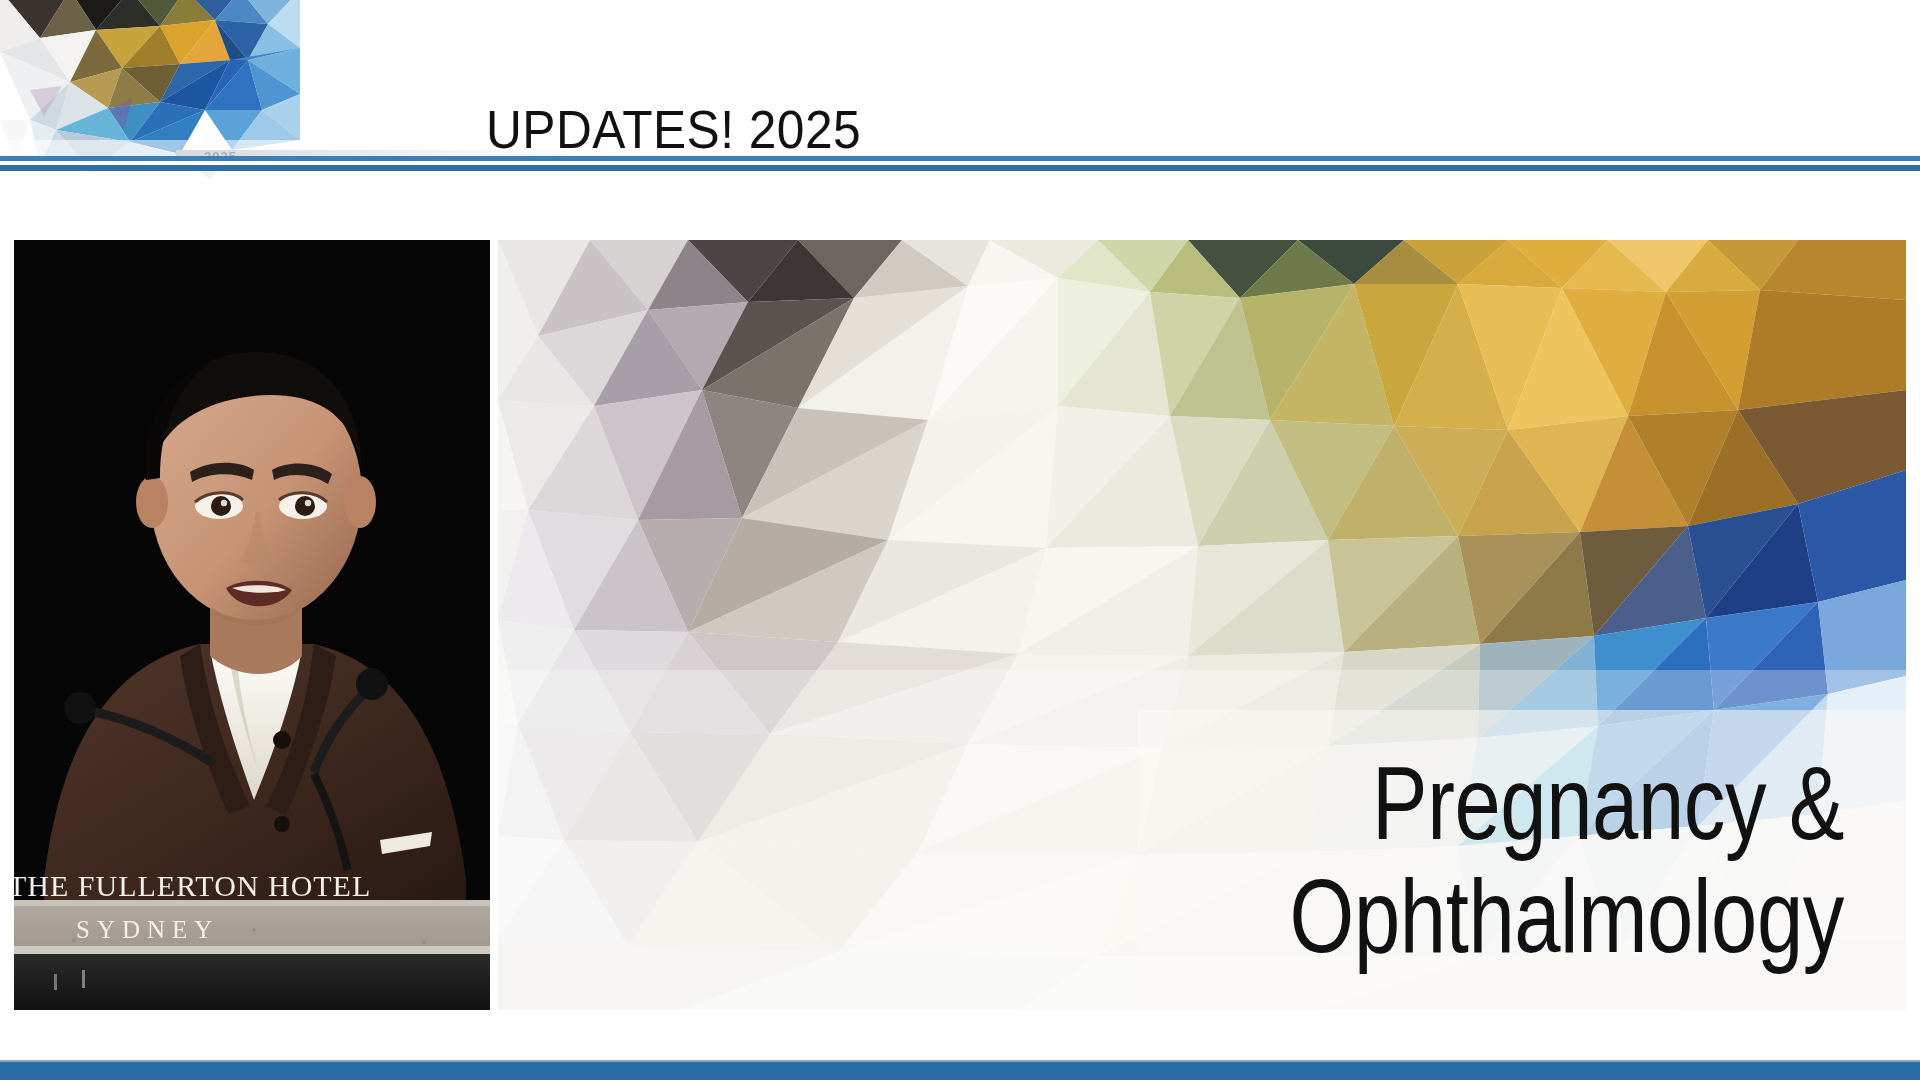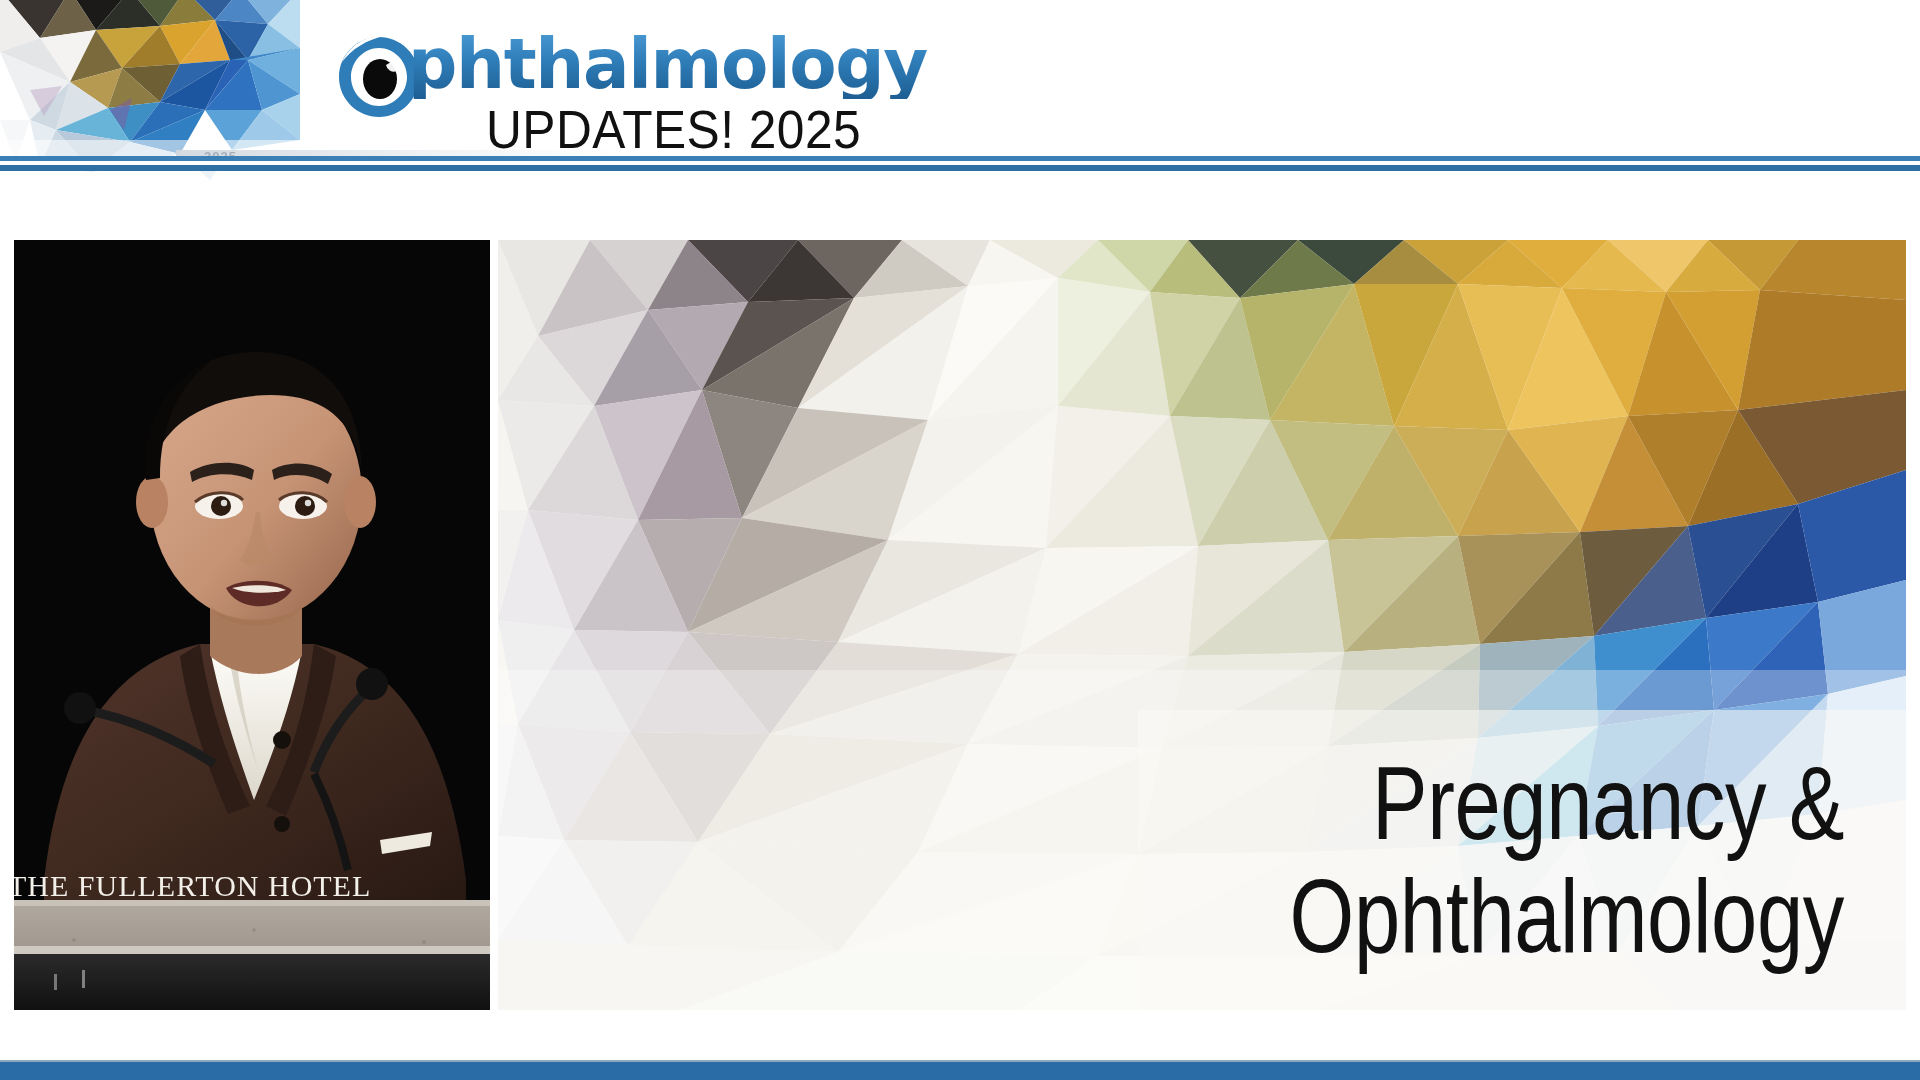--- a/index.html
+++ b/index.html
@@ -165,32 +165,20 @@
           <polygon points="92,182 130,152 180,164" fill="#cbdbea"></polygon>
           <polygon points="180,164 232,160 210,190" fill="#d6e6f3"></polygon>
           <polygon points="0,150 300,150 300,190 0,190" fill="#ffffff" opacity="0.55"></polygon>
           <polygon points="110,120 132,108 124,140" fill="#7c5fa0" opacity="0.55"></polygon>
           <polygon points="30,100 62,96 44,126" fill="#b8a0c4" opacity="0.45"></polygon>
         </g>
       </svg>
     </div>
 
     <div class="brandblock">
-      <div class="brand-row">
-        <div class="eye-mark">
-          <svg viewBox="0 0 86 86" xmlns="http://www.w3.org/2000/svg">
-            <path d="M43 3 C64 3 83 20 83 43 C83 66 64 83 43 83 C22 83 3 66 3 43 C3 20 22 3 43 3 Z
-                     M43 14 C28 14 15 27 15 43 C15 59 28 72 43 72 C58 72 71 59 71 43 C71 27 58 14 43 14 Z" fill="#2f7db8"></path>
-            <path d="M6 28 C14 10 32 1 48 2 C30 6 16 15 6 28 Z" fill="#ffffff"></path>
-            <ellipse cx="44" cy="45" rx="17" ry="20" fill="#0a0a0a"></ellipse>
-            <path d="M55 28 a8 8 0 0 1 6 9 a8 8 0 0 1 -11 -6 z" fill="#ffffff" opacity="0.95"></path>
-          </svg>
-        </div>
-        <div class="brand-word">phthalmology</div>
-      </div>
       <div class="brand-sub">UPDATES! 2025</div>
     </div>
 
     <div class="rule-ghost"></div>
     <div class="rule-ghost-txt">2025</div>
     <div class="rule a"></div>
     <div class="rule b"></div>
     <div class="rule c"></div>
   </div>
 
@@ -284,20 +272,22 @@
           <circle cx="60" cy="700" r="2" fill="#4d4840"></circle>
           <circle cx="150" cy="722" r="2" fill="#4d4840"></circle>
           <circle cx="240" cy="690" r="2" fill="#4d4840"></circle>
           <circle cx="330" cy="730" r="2" fill="#4d4840"></circle>
           <circle cx="410" cy="702" r="2" fill="#4d4840"></circle>
         </g>
       </svg>
 
       <div style="position:absolute; left:-6px; top:629px; width:420px; color:#f2efe9;
                   font-family:'Liberation Serif', serif; font-size:30px; letter-spacing:1px;">THE FULLERTON HOTEL</div>
+      <div style="position:absolute; left:62px; top:676px; width:330px; color:#f2efe9;
+                  font-family:'Liberation Serif', serif; font-size:25px; letter-spacing:7px;">SYDNEY</div>
 
       <div style="position:absolute; left:0; top:712px; width:476px; height:58px; background:linear-gradient(180deg,#2b2b2b,#111);"></div>
       <div style="position:absolute; left:0; top:706px; width:476px; height:8px; background:#cfcac1;"></div>
       <div style="position:absolute; left:40px; top:734px; width:3px; height:16px; background:#8d8d8d; opacity:.8;"></div>
       <div style="position:absolute; left:68px; top:730px; width:3px; height:18px; background:#9a9a9a; opacity:.8;"></div>
     </div>
 
     <div class="slide">
       <svg class="slide-svg" viewBox="0 0 1408 770" preserveAspectRatio="none" xmlns="http://www.w3.org/2000/svg">
         <defs>

